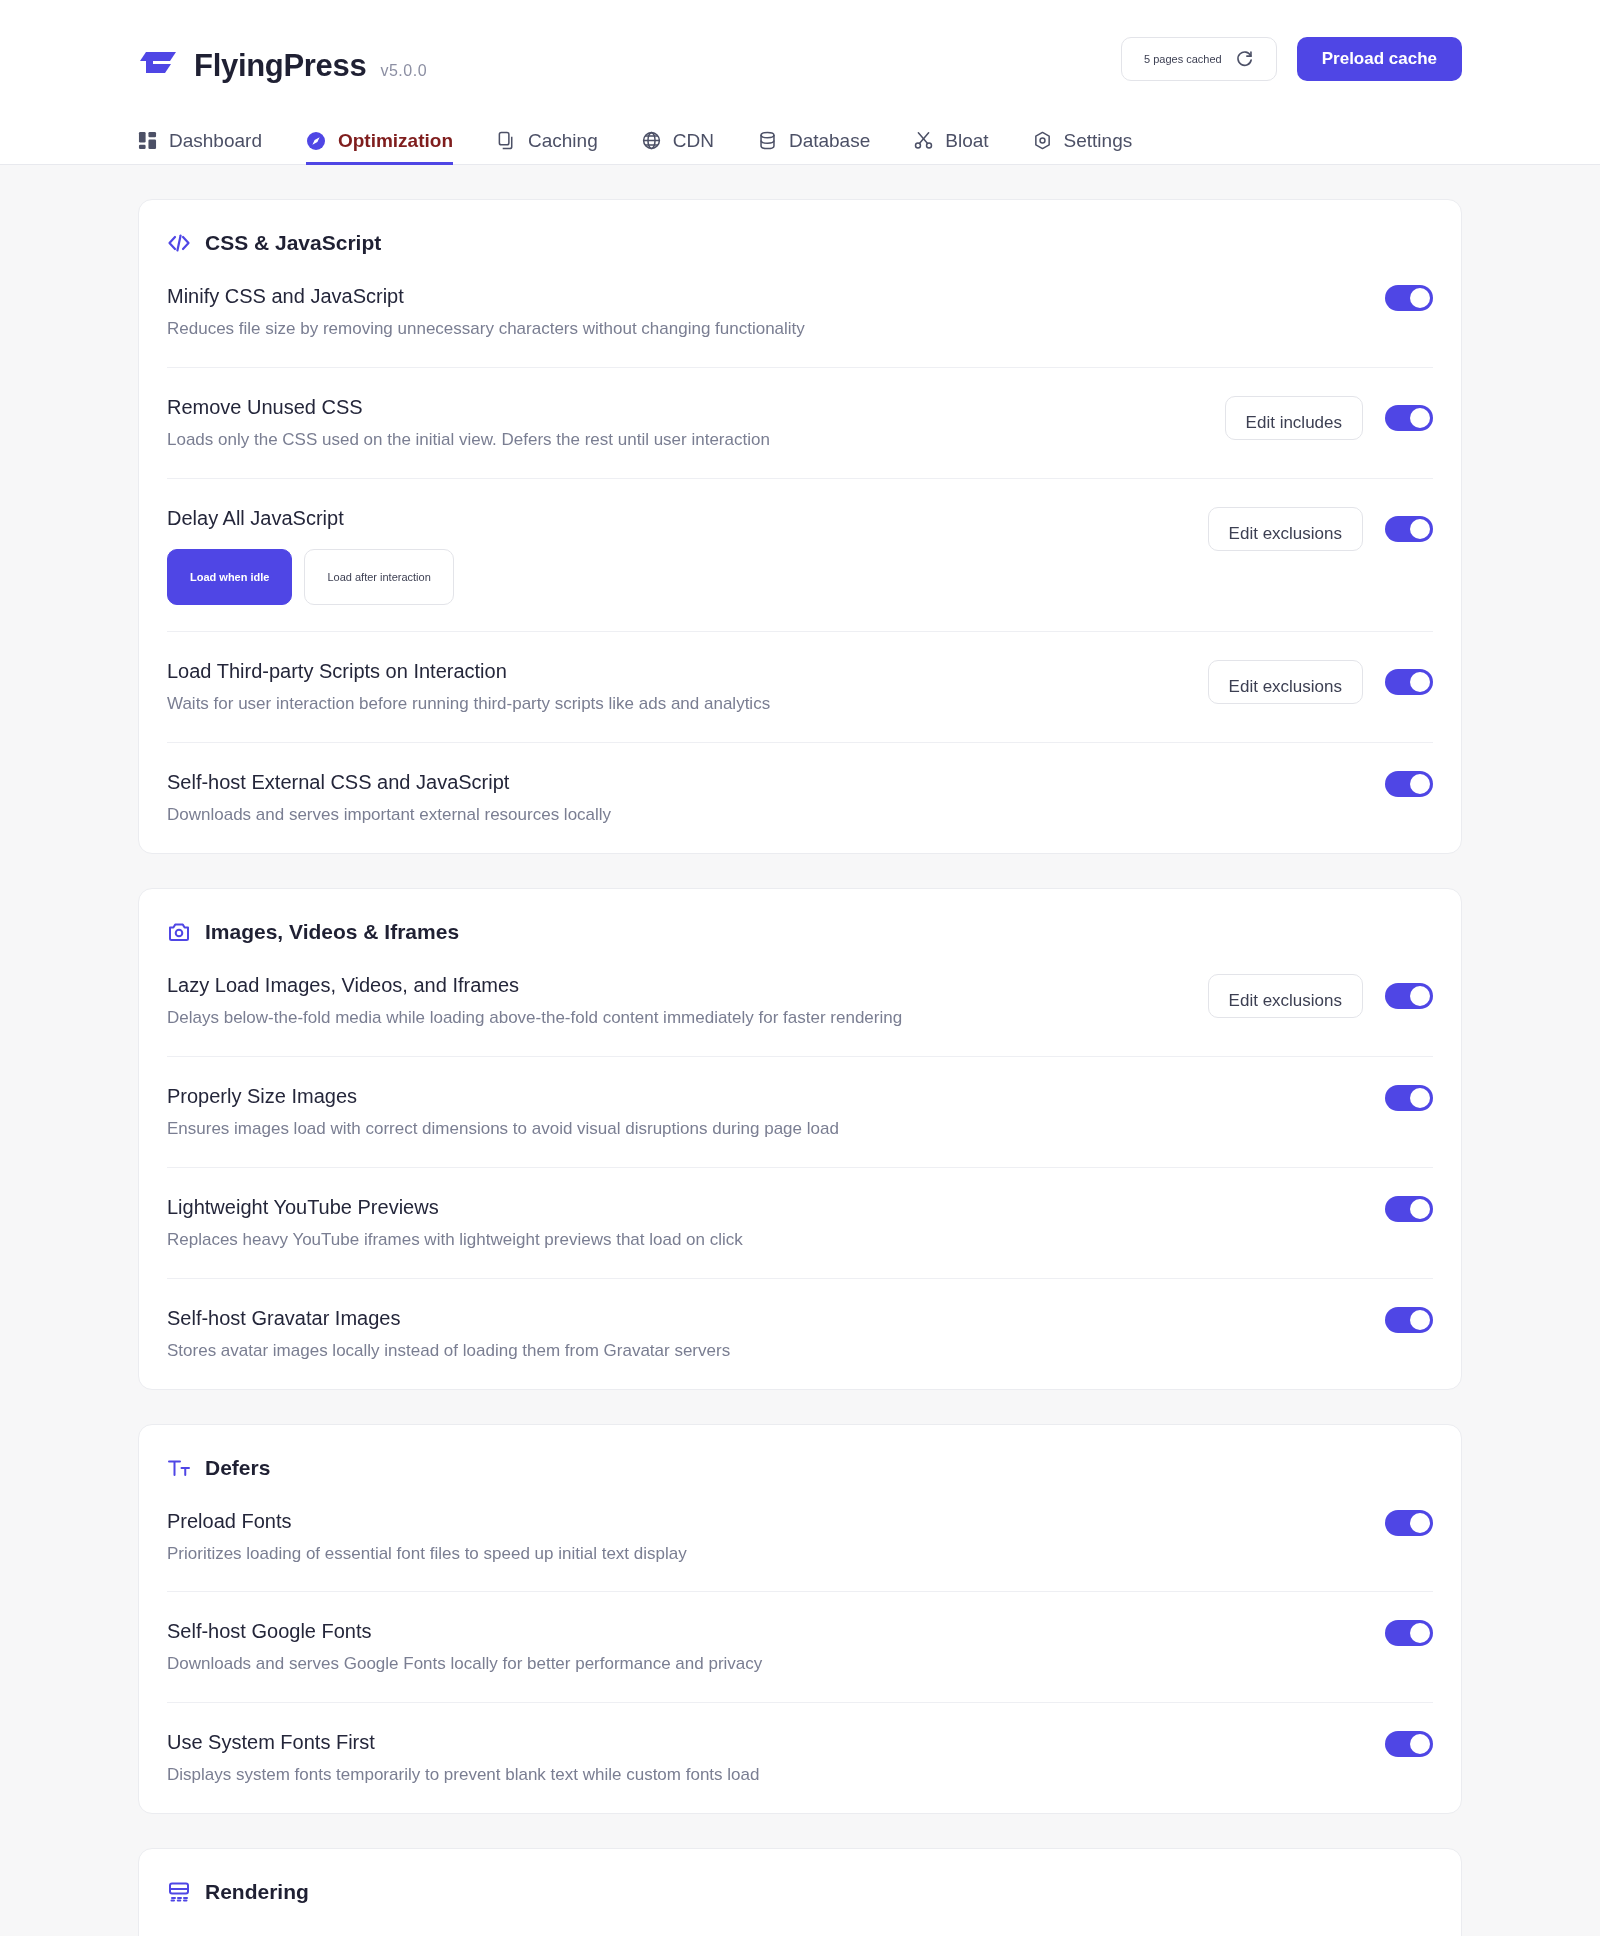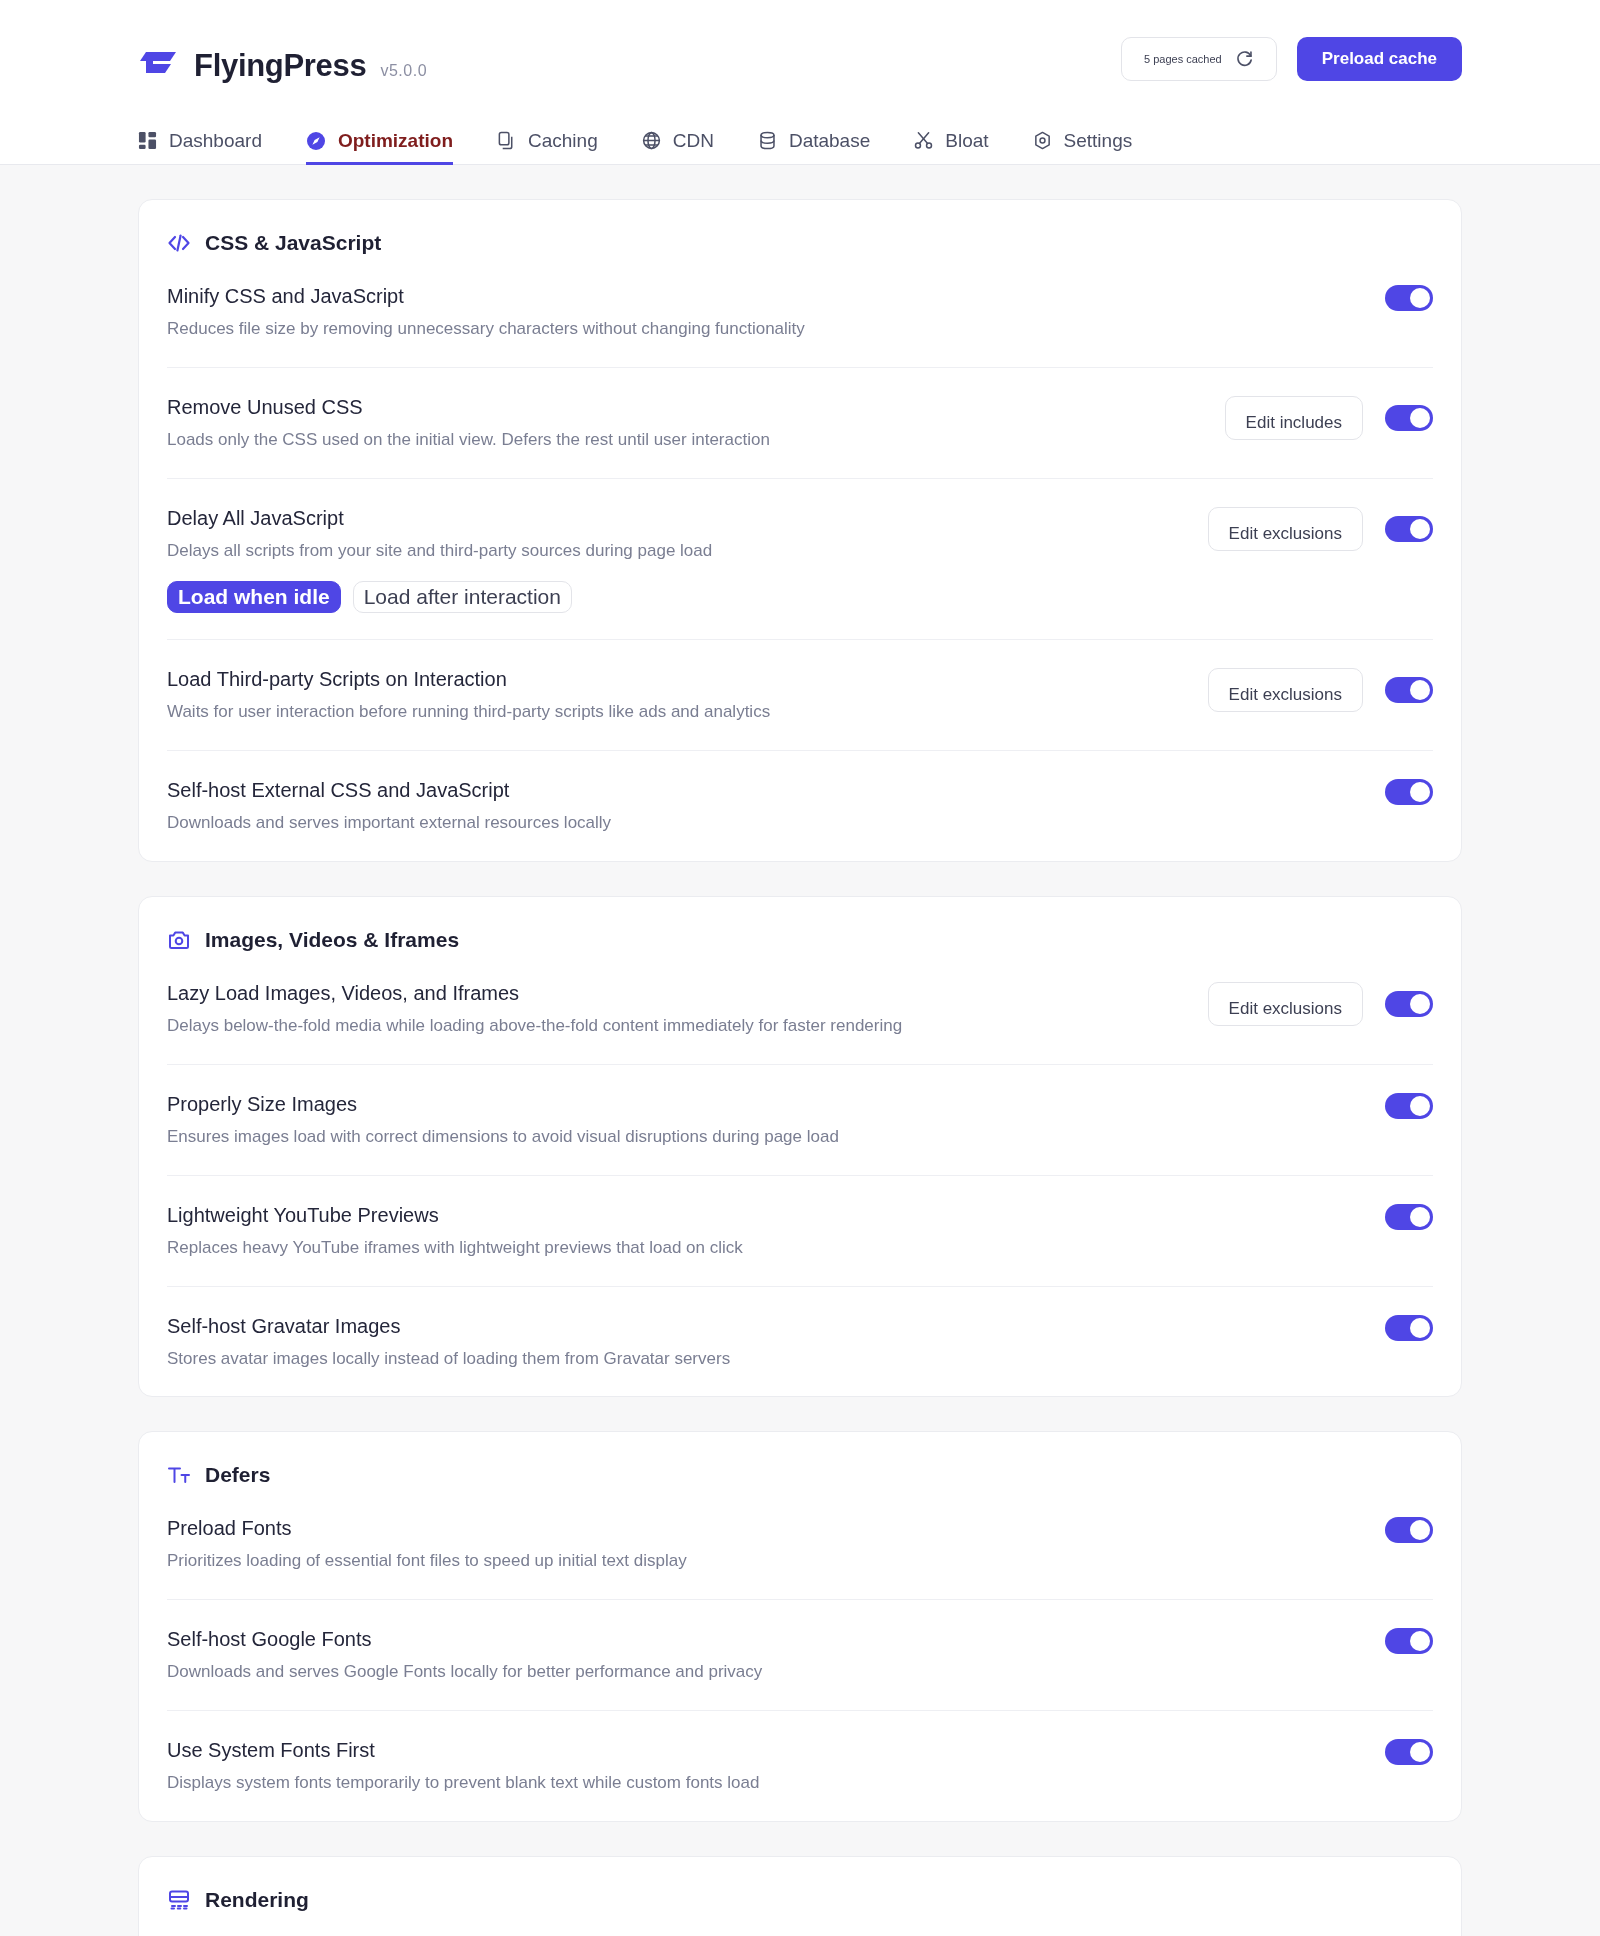--- a/index.html
+++ b/index.html
@@ -193,23 +193,23 @@
     background: #ffffff;
   }
 
   .seg-group {
     display: flex;
     gap: 12px;
     margin-top: 18px;
   }
   .seg {
     border-radius: 10px;
-    height: 32px;
-    padding: 0 10px;
-    font-size: 21px;
+    height: 56px;
+    padding: 0 22px;
+    font-size: 11px;
     font-family: "Liberation Sans", sans-serif;
     display: inline-flex;
     align-items: center;
     cursor: pointer;
     border: 1px solid #e3e4e9;
     background: #ffffff;
     color: #3c3f52;
   }
   .seg.selected {
     background: #4f46e5;
@@ -366,21 +366,20 @@
         <button class="edit-btn">Edit includes</button>
         <div class="toggle">
             <span class="knob"></span>
           </div>
       </div>
     </div>
 
     <div class="row">
       <div class="row-text">
         <div class="row-title">Delay All JavaScript</div>
-        <div class="row-desc">Delays all scripts from your site and third-party sources during page load</div>
         <div class="seg-group">
           <button class="seg selected">Load when idle</button>
           <button class="seg">Load after interaction</button>
         </div>
       </div>
       <div class="row-controls">
         <button class="edit-btn">Edit exclusions</button>
         <div class="toggle">
             <span class="knob"></span>
           </div>

